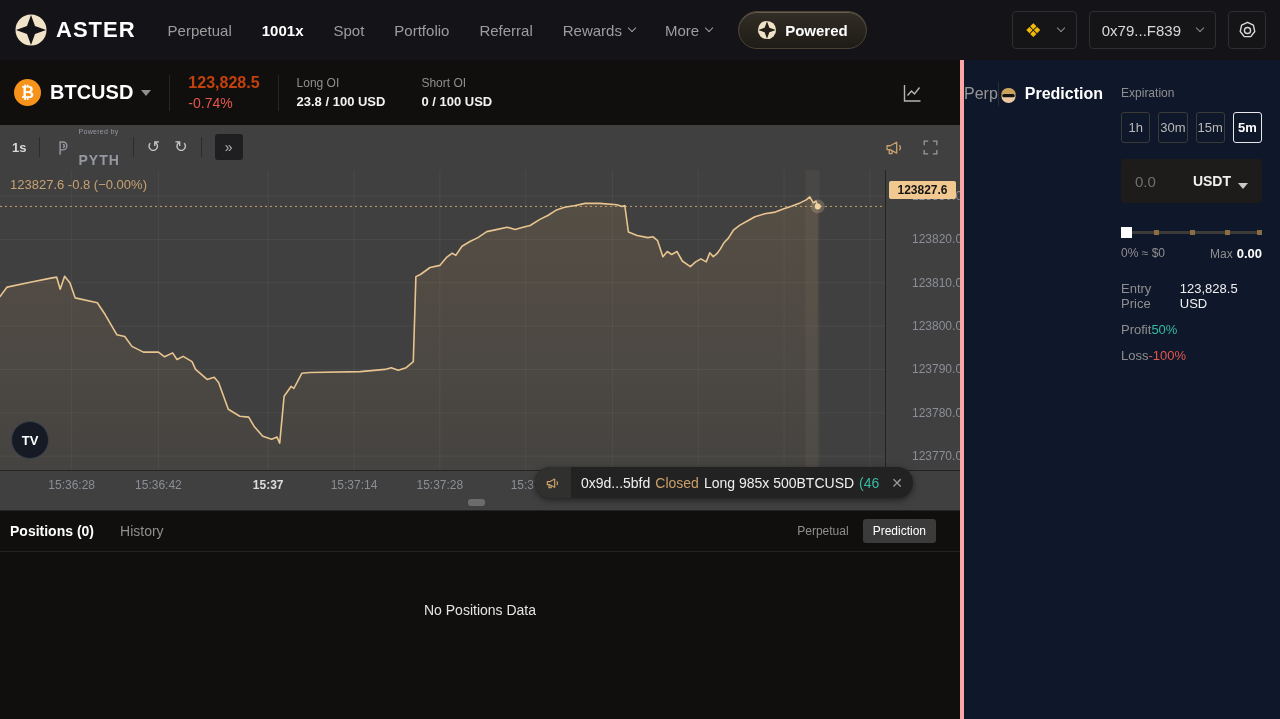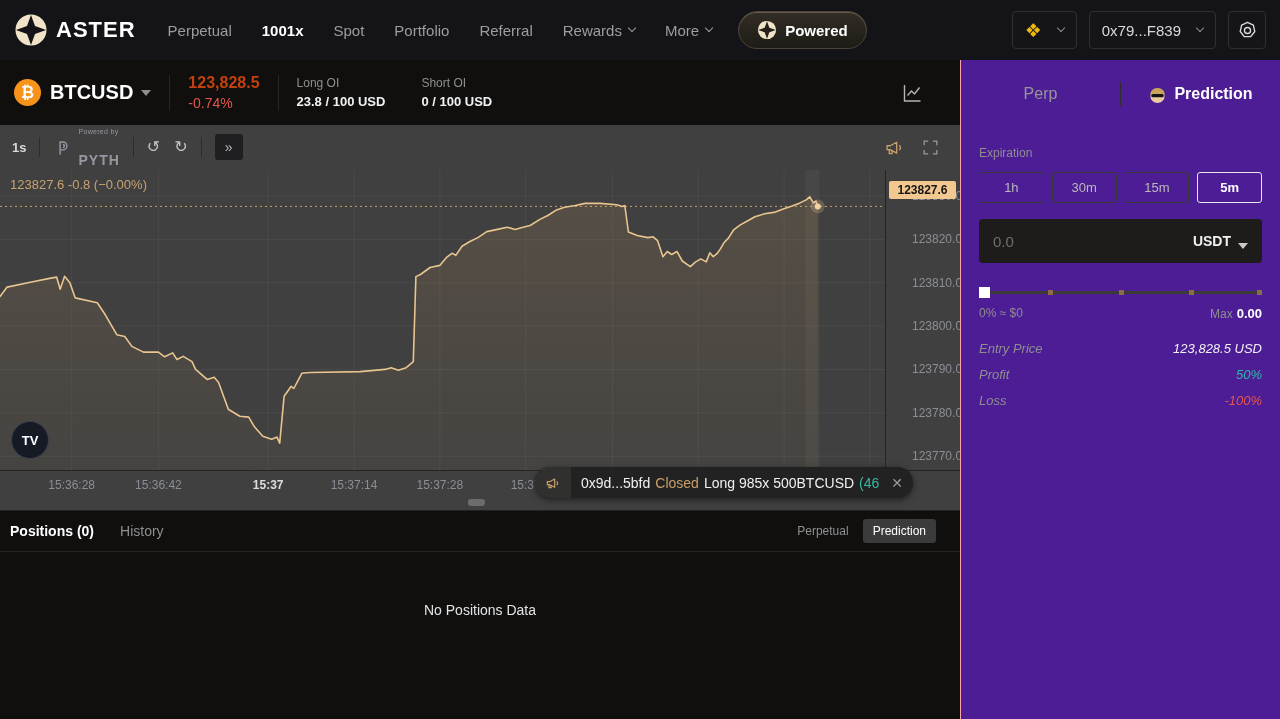--- a/index.html
+++ b/index.html
@@ -93,21 +93,21 @@
   .pos-tab { font-size:14px; margin-right:26px; cursor:pointer; color:#8f8f8f; }
   .pos-tab.active { color:#fff; font-weight:700; }
   .pos-spacer { flex:1; }
   .seg { display:flex; align-items:center; gap:4px; margin-right:14px; }
   .seg-item { font-size:12px; color:#8f8f8f; padding:5px 10px; border-radius:3px; cursor:pointer; }
   .seg-item.selected { background:#3b3b3b; color:#fff; }
   .pos-divider { height:1px; background:#232321; }
   .pos-empty { text-align:center; padding-top:50px; font-size:14px; color:#e3e3e3; }
 
   
-  .order { width:320px; flex:0 0 320px; background:#4c1d95; border-left:1px solid #fca5a5; display:flex; flex-direction:column; }
+  .order { width:320px; flex:0 0 320px; background:#0f172a; border-left:4px solid #fca5a5; display:flex; }
   .ord-tabs { height:52px; display:flex; align-items:center; margin-top:8px; }
   .ord-tab { flex:1; text-align:center; font-size:16px; color:#969696; cursor:pointer;
     display:flex; align-items:center; justify-content:center; gap:7px; }
   .ord-tab.active { color:#fff; font-weight:700; }
   .ord-tabdiv { width:1px; height:24px; background:#2e2e2c; }
   .ord-body { padding:16px 18px 0 18px; }
   .exp-label { font-size:12px; color:#8f8f8f; margin-top:10px; }
   .exp-row { display:flex; gap:8px; margin-top:12px; }
   .exp-btn { flex:1; height:31px; border:1px solid #3a3a38; border-radius:3px; display:flex; align-items:center;
     justify-content:center; font-size:13px; color:#b9b9b9; cursor:pointer; background:transparent; }
@@ -119,21 +119,21 @@
   .amount-cur .tri { border-top-color:#c9c9c9; margin-left:7px; }
   .slider { margin-top:24px; position:relative; height:11px; }
   .sl-track { position:absolute; top:4px; left:0; right:0; height:3px; background:#3c3b38; }
   .sl-tick { position:absolute; top:3px; width:5px; height:5px; background:#8a6d45; }
   .sl-handle { position:absolute; top:0; left:0; width:11px; height:11px; background:#fff; cursor:grab; }
   .sl-labels { display:flex; justify-content:space-between; margin-top:8px; font-size:12px; color:#8f8f8f; }
   .sl-max b { color:#fff; font-size:13px; margin-left:4px; }
   .approve { margin-top:22px; height:40px; background:#ecca9a; border:none; border-radius:4px; width:100%;
     color:#191817; font-size:15px; font-weight:700; cursor:pointer; }
   .inforows { margin-top:20px; }
-  .irow { display:flex; justify-content:space-between; margin-bottom:11px; font-size:13px;font-style:italic; }
+  .irow { display:flex; margin-bottom:11px; font-size:13px; }
   .irow .lab { color:#8f8f8f; }
 
   svg { display:block; }
 </style>
 </head>
 <body>
 
 <div class="app">
 
   <header class="navbar">

